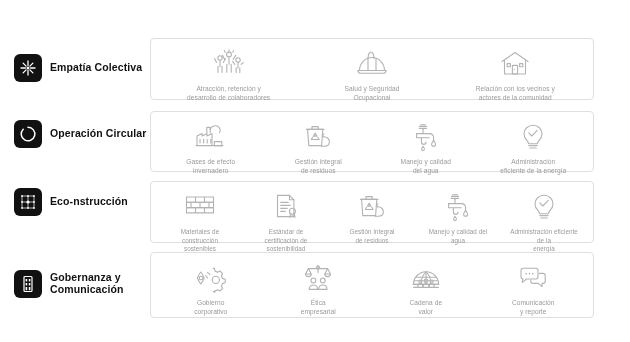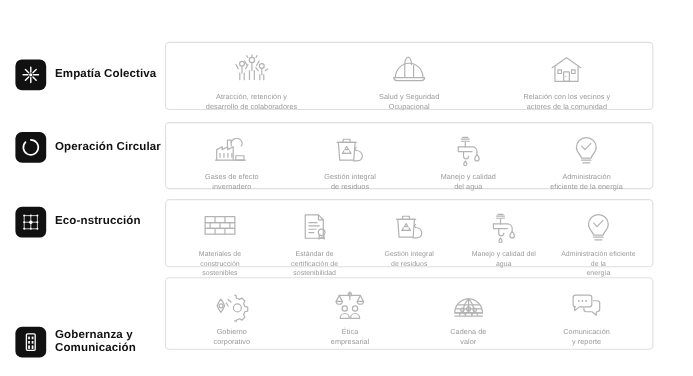--- a/index.html
+++ b/index.html
@@ -323,21 +323,21 @@
           <path d="M9.8 9.9l3 3.1 5.4-5.6"></path>
         </svg>
       </div>
       <div class="item-label">Administración eficiente
 de la
 energía</div>
     </div>
 
   </div>
 
-  <div class="pillar" style="top:270px;margin-top:27px;">
+  <div class="pillar" style="top:270px;">
     <div class="pillar-badge">
       <svg width="20" height="20" viewBox="0 0 20 20">
         <rect x="6" y="2.5" width="8" height="15" rx="1" fill="none" stroke="#ffffff" stroke-width="1.2"></rect>
         <g fill="#ffffff">
           <rect x="7.6" y="5" width="1.6" height="2.4"></rect>
           <rect x="10.8" y="5" width="1.6" height="2.4"></rect>
           <rect x="7.6" y="9" width="1.6" height="2.4"></rect>
           <rect x="10.8" y="9" width="1.6" height="2.4"></rect>
           <rect x="7.6" y="13" width="1.6" height="3.2"></rect>
           <rect x="10.8" y="13" width="1.6" height="3.2"></rect>

